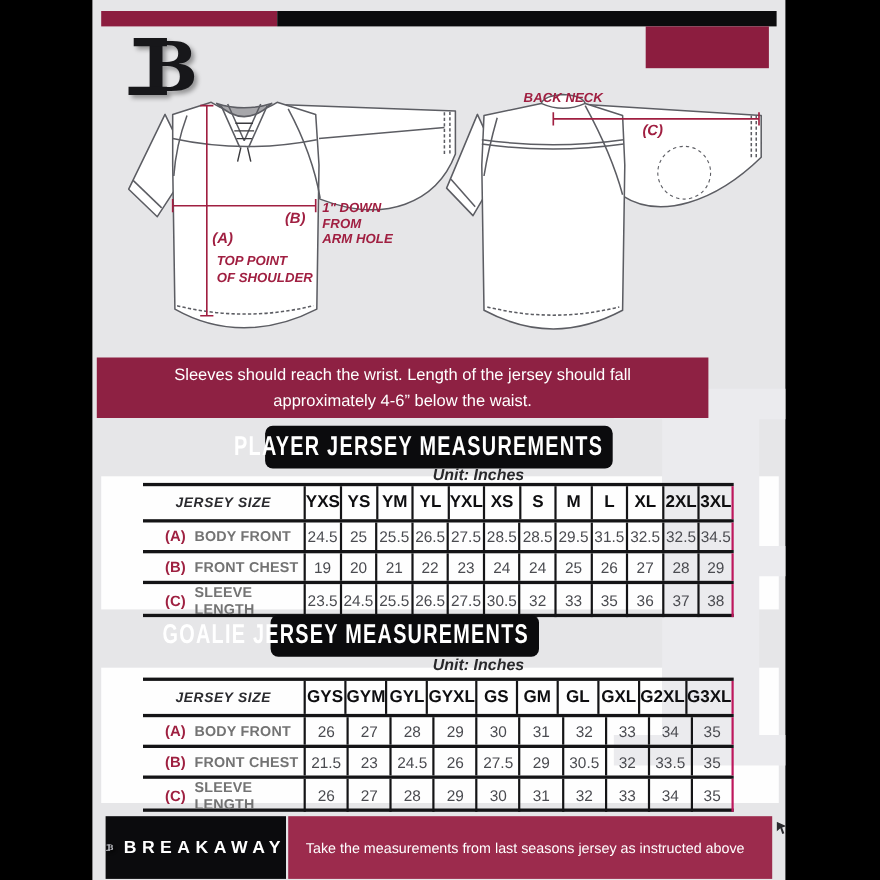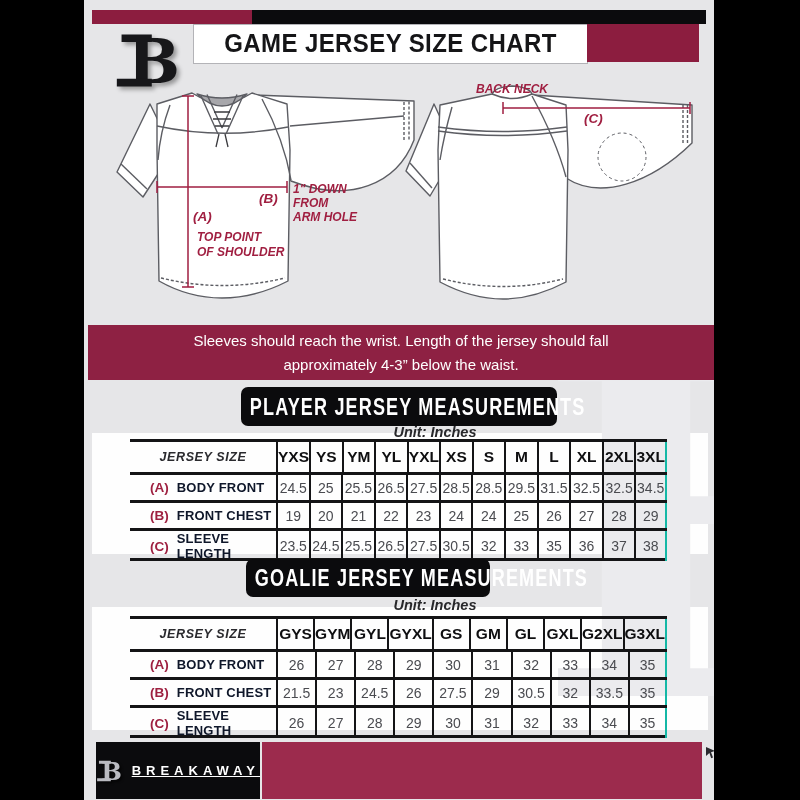--- a/index.html
+++ b/index.html
@@ -22,27 +22,27 @@
   #titlebox .t{font-size:24px;font-weight:700;letter-spacing:.4px;color:#151517;transform:scaleY(1.05);}
   #titlemaroon{left:503px;top:24px;width:112px;height:38px;background:#8c1d3f;z-index:3;}
   #logo{left:30px;top:24px;z-index:3;filter:drop-shadow(3px 3px 2px rgba(0,0,0,.35));}
 
   
   #diagram{left:0;top:84px;z-index:3;}
   .ann{font-style:italic;font-weight:bold;fill:#a01f41;font-size:12px;}
   .annBig{font-weight:bold;font-style:italic;fill:#a01f41;font-size:13.5px;}
 
   
-  #banner{left:4px;top:325px;width:626px;height:55px;background:#8e2143;z-index:3;color:#fff;
+  #banner{left:4px;top:325px;width:556px;height:55px;background:#8e2143;z-index:3;color:#fff;
           display:flex;flex-direction:column;align-items:center;justify-content:center;
           font-size:15px;line-height:1.55;}
 
   
   .section-title{background:#0b0b0d;color:#fff;border-radius:7px;z-index:3;
-                 display:flex;align-items:center;justify-content:flex-start;}
+                 display:flex;align-items:center;justify-content:flex-end;}
   .section-title .st{font-weight:700;font-size:19px;letter-spacing:1.2px;transform:scale(.95,1.3);white-space:nowrap;}
   #playerTitle{left:157px;top:387px;width:316px;height:39px;}
   #goalieTitle{left:162px;top:559px;width:244px;height:38px;}
   .unit{z-index:3;width:702px;left:0;text-align:center;font-style:italic;font-weight:700;
         font-size:14.5px;color:#28282b;}
   #playerUnit{top:424px;}
   #goalieUnit{top:597px;}
 
   
   .panel{background:#fefefe;z-index:1;}
@@ -52,33 +52,33 @@
   
   .size-table{left:46px;width:537px;z-index:3;border-top:3px solid #141416;}
   #playerTable{top:439px;}
   #goalieTable{top:616px;}
   .tr{display:grid;align-items:stretch;border-bottom:3px solid #141416;height:25px;}
   .tr.head{height:30px;}
   .tr.last{height:27px;}
   #playerTable .tr{grid-template-columns:146px repeat(12,1fr);}
   #goalieTable .tr{grid-template-columns:146px repeat(10,1fr);}
   .cell{display:flex;align-items:center;justify-content:center;border-left:2px solid #141416;}
-  .cell:last-child{border-right:2px solid #14b8a6;}
+  .cell:last-child{border-right:2px solid #be185d;}
   .cell.label{border-left:none;justify-content:flex-start;padding-left:20px;}
   .tr.head .cell.label{justify-content:center;padding-left:0;font-size:12.5px;font-weight:700;
                        letter-spacing:.6px;color:#2a2a2e;font-style:italic;}
   .tr.head .cell.size{font-weight:700;font-size:15.5px;color:#0e0e10;}
   .cell.val{font-size:14px;font-weight:500;color:#4a4b50;}
   .cell .key{color:#9e2040;font-weight:800;font-size:13.5px;margin-right:8px;}
-  .cell .lbl{font-size:13px;font-weight:700;color:#0f172a;letter-spacing:.2px;}
+  .cell .lbl{font-size:13px;font-weight:700;color:#737373;letter-spacing:.2px;}
 
   
   #footerBlack{left:12px;top:742px;width:164px;height:57px;background:#0b0b0d;z-index:3;
                display:flex;align-items:center;justify-content:center;gap:9px;}
-  #footerBrand{color:#fff;font-size:13px;font-weight:700;letter-spacing:5px;text-decoration:underline;}
+  #footerBrand{color:#fff;font-size:16px;font-weight:700;letter-spacing:5px;}
   #footerMaroon{left:178px;top:742px;width:440px;height:57px;background:#9c2b4d;z-index:3;color:#fff;
                 display:flex;flex-direction:column;justify-content:center;padding:0 10px 0 16px;
                 box-sizing:border-box;font-size:13px;line-height:1.32;}
   #cursor{left:622px;top:747px;z-index:4;}
 </style>
 </head>
 <body>
 
 <div id="canvas">
   <div id="column">
@@ -88,23 +88,20 @@
     <div class="abs" id="topbar">
       <div class="m"></div>
       <div class="k"></div>
     </div>
 
     <svg class="abs" id="logo" width="68" height="70" viewBox="0 0 72 74">
       <text x="42" y="62" text-anchor="middle" font-family="DejaVu Serif, serif" font-weight="bold" font-size="66" fill="#17171a">B</text>
       <path d="M8,15 H40 M3,62 H40" stroke="#17171a" stroke-width="8"></path>
     </svg>
 
-    <div class="abs" id="titlebox">
-      <div class="t">GAME JERSEY SIZE CHART</div>
-    </div>
     <div class="abs" id="titlemaroon"></div>
 
     <svg class="abs" id="diagram" width="630" height="236" viewBox="84 84 630 236">
 
       <g stroke="#5c5d63" stroke-width="1.4" fill="#ffffff" stroke-linejoin="round">
         <path d="M150,104 L117,172 L143,197 L173,151 Z"></path>
         <path d="M121,164 L147,189" fill="none"></path>
         <path d="M252,95 L414,101 L414,140 C397,184 350,204 291,181 L265,130 Z"></path>
         <path d="M404,102 L404,141 M409,101.5 L409,140.5" fill="none" stroke-dasharray="3,2"></path>
         <path d="M157,104 L192,93 Q222,112 252,93 L287,104 L290,150 L288,281 Q255,298 222,298 Q189,298 159,281 L157,150 Z"></path>
@@ -147,21 +144,21 @@
       <text class="ann" x="293" y="193">1" DOWN</text>
       <text class="ann" x="293" y="207">FROM</text>
       <text class="ann" x="293" y="221">ARM HOLE</text>
       <text class="annBig" x="584" y="123">(C)</text>
       <text class="ann" x="476" y="79">CENTER OF</text>
       <text class="ann" x="476" y="93">BACK NECK</text>
     </svg>
 
     <div class="abs" id="banner">
       <div>Sleeves should reach the wrist. Length of the jersey should fall</div>
-      <div>approximately 4-3” below the waist.</div>
+      <div>approximately 4-6” below the waist.</div>
     </div>
 
     <div class="abs section-title" id="playerTitle">
       <span class="st">PLAYER JERSEY MEASUREMENTS</span>
     </div>
     <div class="abs unit" id="playerUnit">Unit: Inches</div>
     <div class="abs panel" id="playerPanel"></div>
     <div class="abs size-table" id="playerTable">
         <div class="tr head">
           <div class="cell label">JERSEY SIZE</div>
@@ -304,20 +301,21 @@
       </div>
 
     <div class="abs" id="footerBlack">
       <svg width="30" height="33" viewBox="0 0 72 74" style="filter:drop-shadow(2px 2px 1px rgba(0,0,0,.6));">
         <text x="42" y="62" text-anchor="middle" font-family="DejaVu Serif, serif" font-weight="bold" font-size="66" fill="#babbc1">B</text>
         <path d="M8,15 H40 M3,62 H40" stroke="#babbc1" stroke-width="8"></path>
       </svg>
       <span id="footerBrand">BREAKAWAY</span>
     </div>
     <div class="abs" id="footerMaroon">
+      <div>Take the measurements from last seasons jersey as instructed above</div>
     </div>
 
     <svg class="abs" id="cursor" width="10" height="12" viewBox="0 0 10 12">
       <polygon points="0,0 9,4 5,5.2 7,10.5 5.2,11.2 3.4,6 0,9" fill="#2b2b2f"></polygon>
     </svg>
 
   </div>
 </div>
 
 </body></html>

